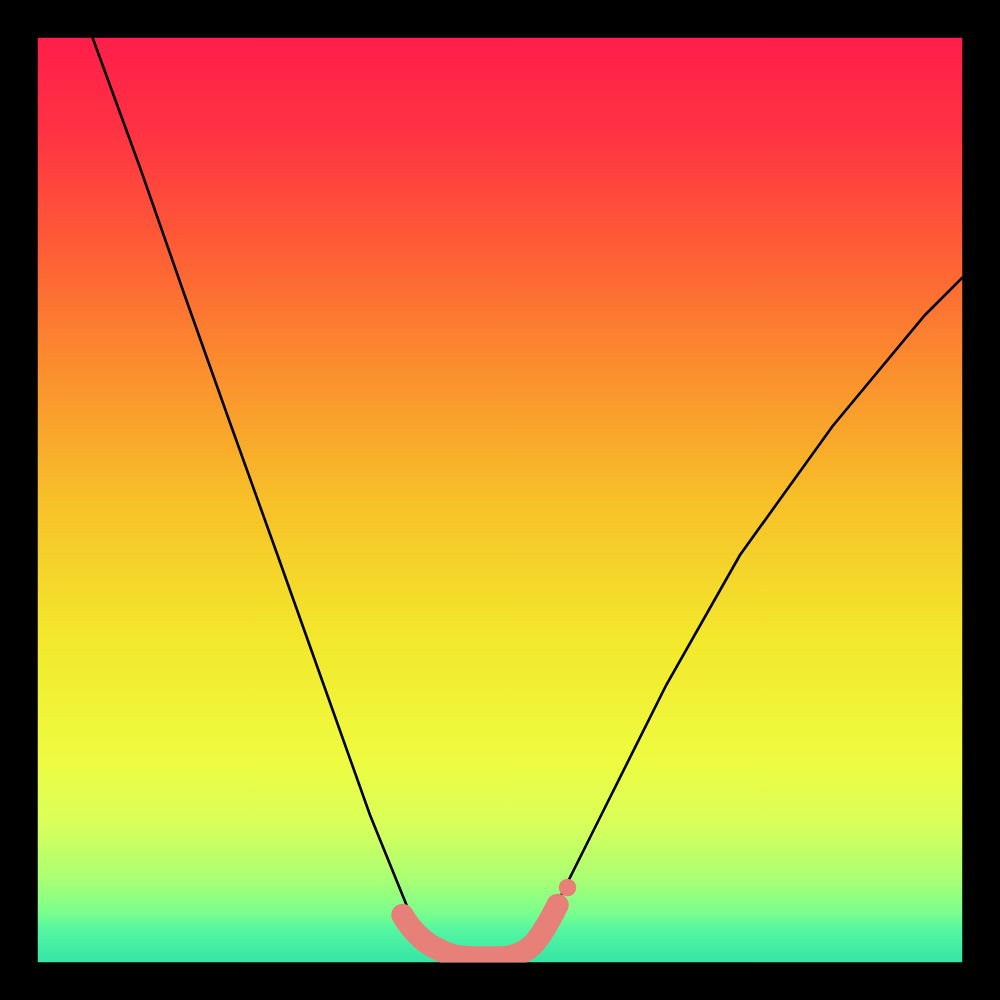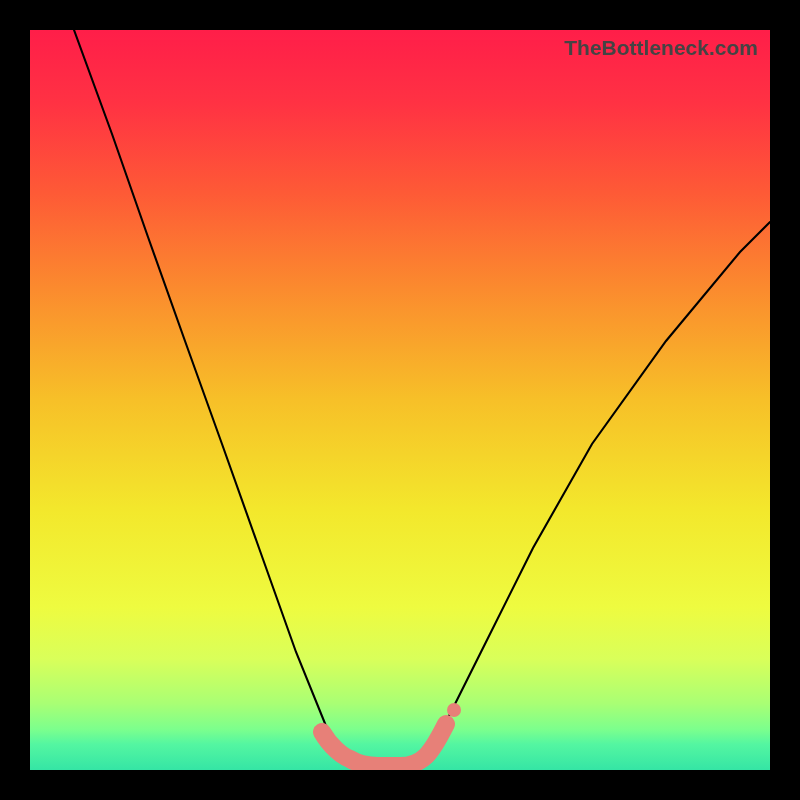--- a/index.html
+++ b/index.html
@@ -51,21 +51,20 @@
     stroke-linejoin: round;
   }
   .marker-dot {
     fill: #E78078;
   }
 </style>
 </head>
 <body>
 
 <div class="frame">
-  <div class="watermark">TheBottleneck.com</div>
 
   <svg class="plot" viewBox="0 0 740 740" preserveAspectRatio="none">
     <defs>
       <linearGradient id="bg-grad" x1="0" y1="0" x2="0" y2="1">
         <stop offset="0%" stop-color="#FF1E49"></stop>
         <stop offset="10%" stop-color="#FF3243"></stop>
         <stop offset="22%" stop-color="#FE5A36"></stop>
         <stop offset="35%" stop-color="#FB8B2E"></stop>
         <stop offset="50%" stop-color="#F7C028"></stop>
         <stop offset="65%" stop-color="#F3E82C"></stop>

